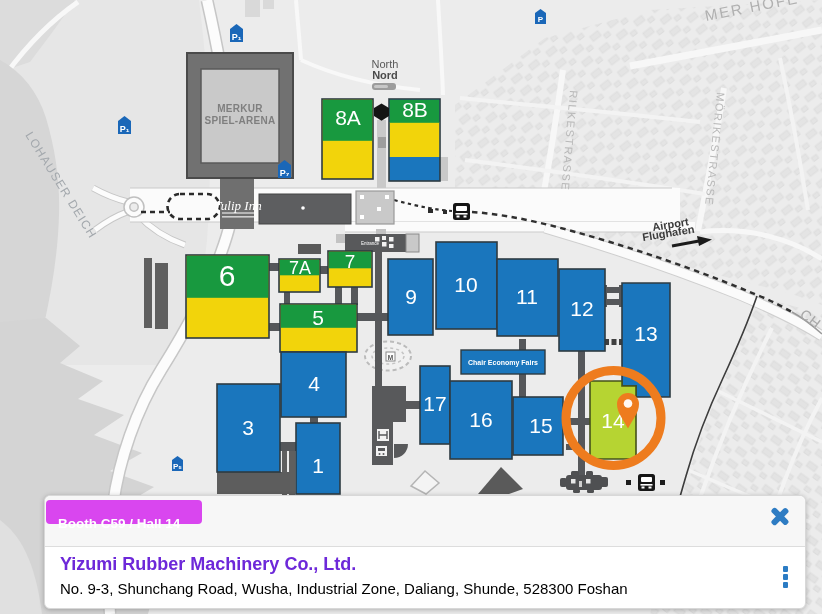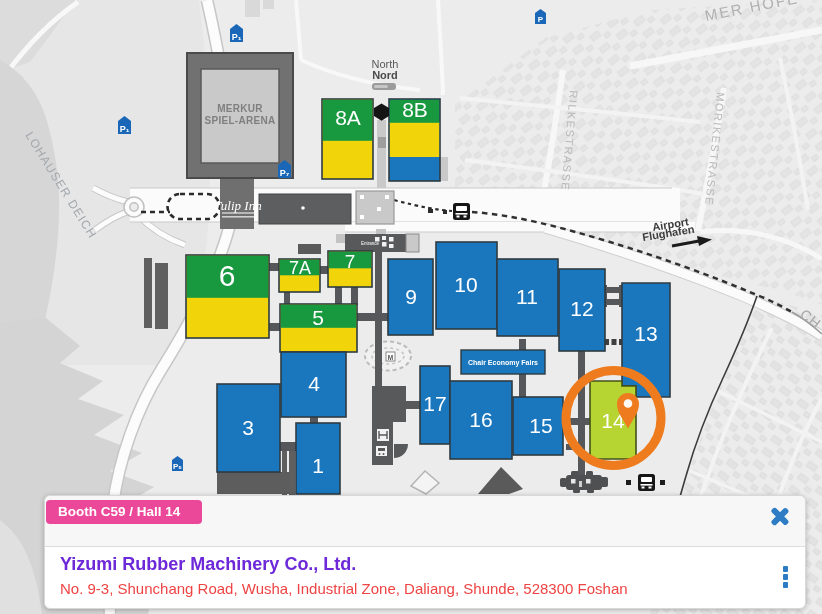--- a/index.html
+++ b/index.html
@@ -1,26 +1,26 @@
 <!DOCTYPE html>
 <html><head>
 <meta charset="utf-8">
 <style>
 html,body{margin:0;padding:0}
 .stage{position:relative;width:822px;height:614px;overflow:hidden;background:#ececec;font-family:"Liberation Sans",sans-serif}
 .stage svg{position:absolute;left:0;top:0}
 .popup{position:absolute;left:44px;top:495px;width:762px;height:114px;background:#fff;border:1px solid #d8d8d8;border-radius:6px;box-shadow:0 1px 5px rgba(0,0,0,.25);box-sizing:border-box}
 .popup .hdr{position:absolute;left:0;top:0;width:100%;height:50px;background:#f7f7f7;border-bottom:1px solid #ddd;border-radius:6px 6px 0 0}
-.tab{position:absolute;left:1px;top:4px;height:24px;width:156px;box-sizing:border-box;white-space:nowrap;background:#ec4899;border-radius:4px;color:#fff;font-size:13.5px;font-weight:bold;line-height:24px;padding:0 14px 0 12px}
+.tab{position:absolute;left:1px;top:4px;height:24px;width:156px;box-sizing:border-box;white-space:nowrap;background:#d946ef;border-radius:4px;color:#fff;font-size:13.5px;font-weight:bold;line-height:24px;padding:12px 14px 0 12px}
 .closex{position:absolute;right:16px;top:11px;width:19px;height:19px}
 .closex:before,.closex:after{content:"";position:absolute;left:6.8px;top:-1px;width:5.6px;height:21px;background:#2e7cc3;border-radius:2.5px}
 .closex:before{transform:rotate(45deg)}
 .closex:after{transform:rotate(-45deg)}
 .title{position:absolute;left:15px;top:58px;font-size:18px;font-weight:bold;color:#6d28d9}
-.addr{position:absolute;left:15px;top:84px;font-size:15px;color:#ef4444}
+.addr{position:absolute;left:15px;top:84px;font-size:15px;color:#000000}
 .dots{position:absolute;right:17px;top:70px}
 .dots div{width:5.5px;height:5.5px;background:#2b7cc4;border-radius:1px;margin-bottom:2.6px}
 </style>
 </head>
 <body>
 <div class="stage">
 <svg width="822" height="614" viewBox="0 0 822 614">
 <defs>
 <pattern id="pa" width="22" height="15" patternUnits="userSpaceOnUse" patternTransform="rotate(-38)">
 <rect x="2" y="2" width="10" height="6" fill="#e4e4e4" stroke="#dbdbdb" stroke-width="0.8"></rect>

